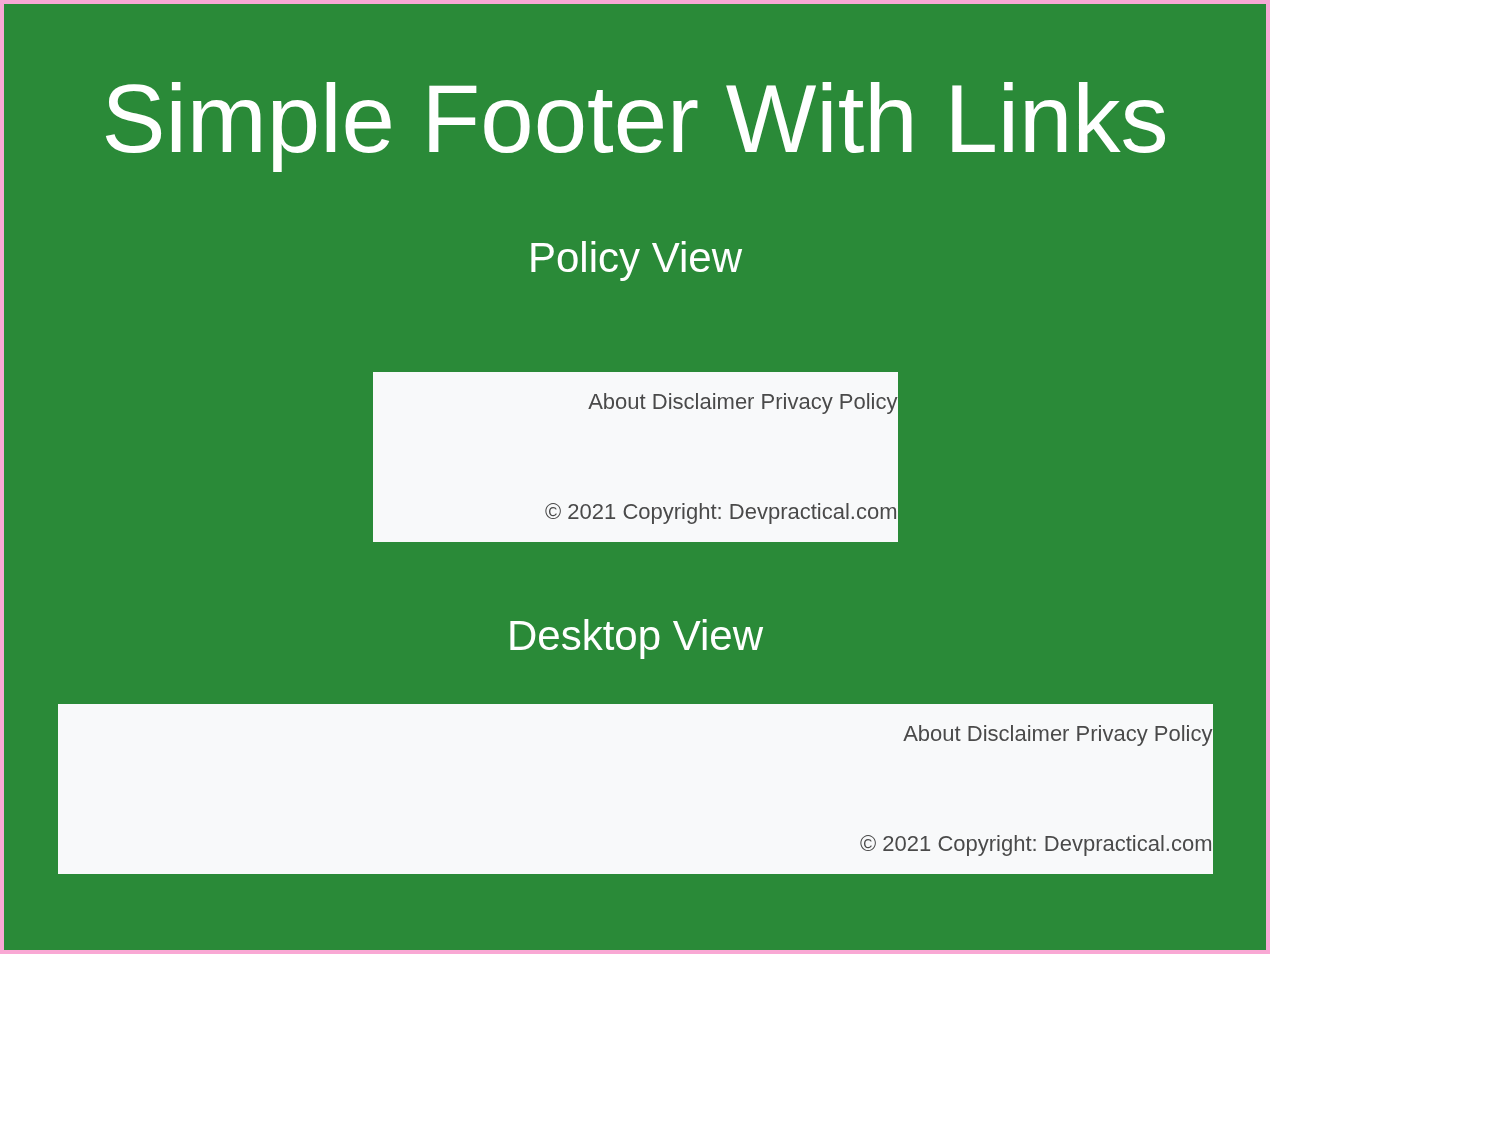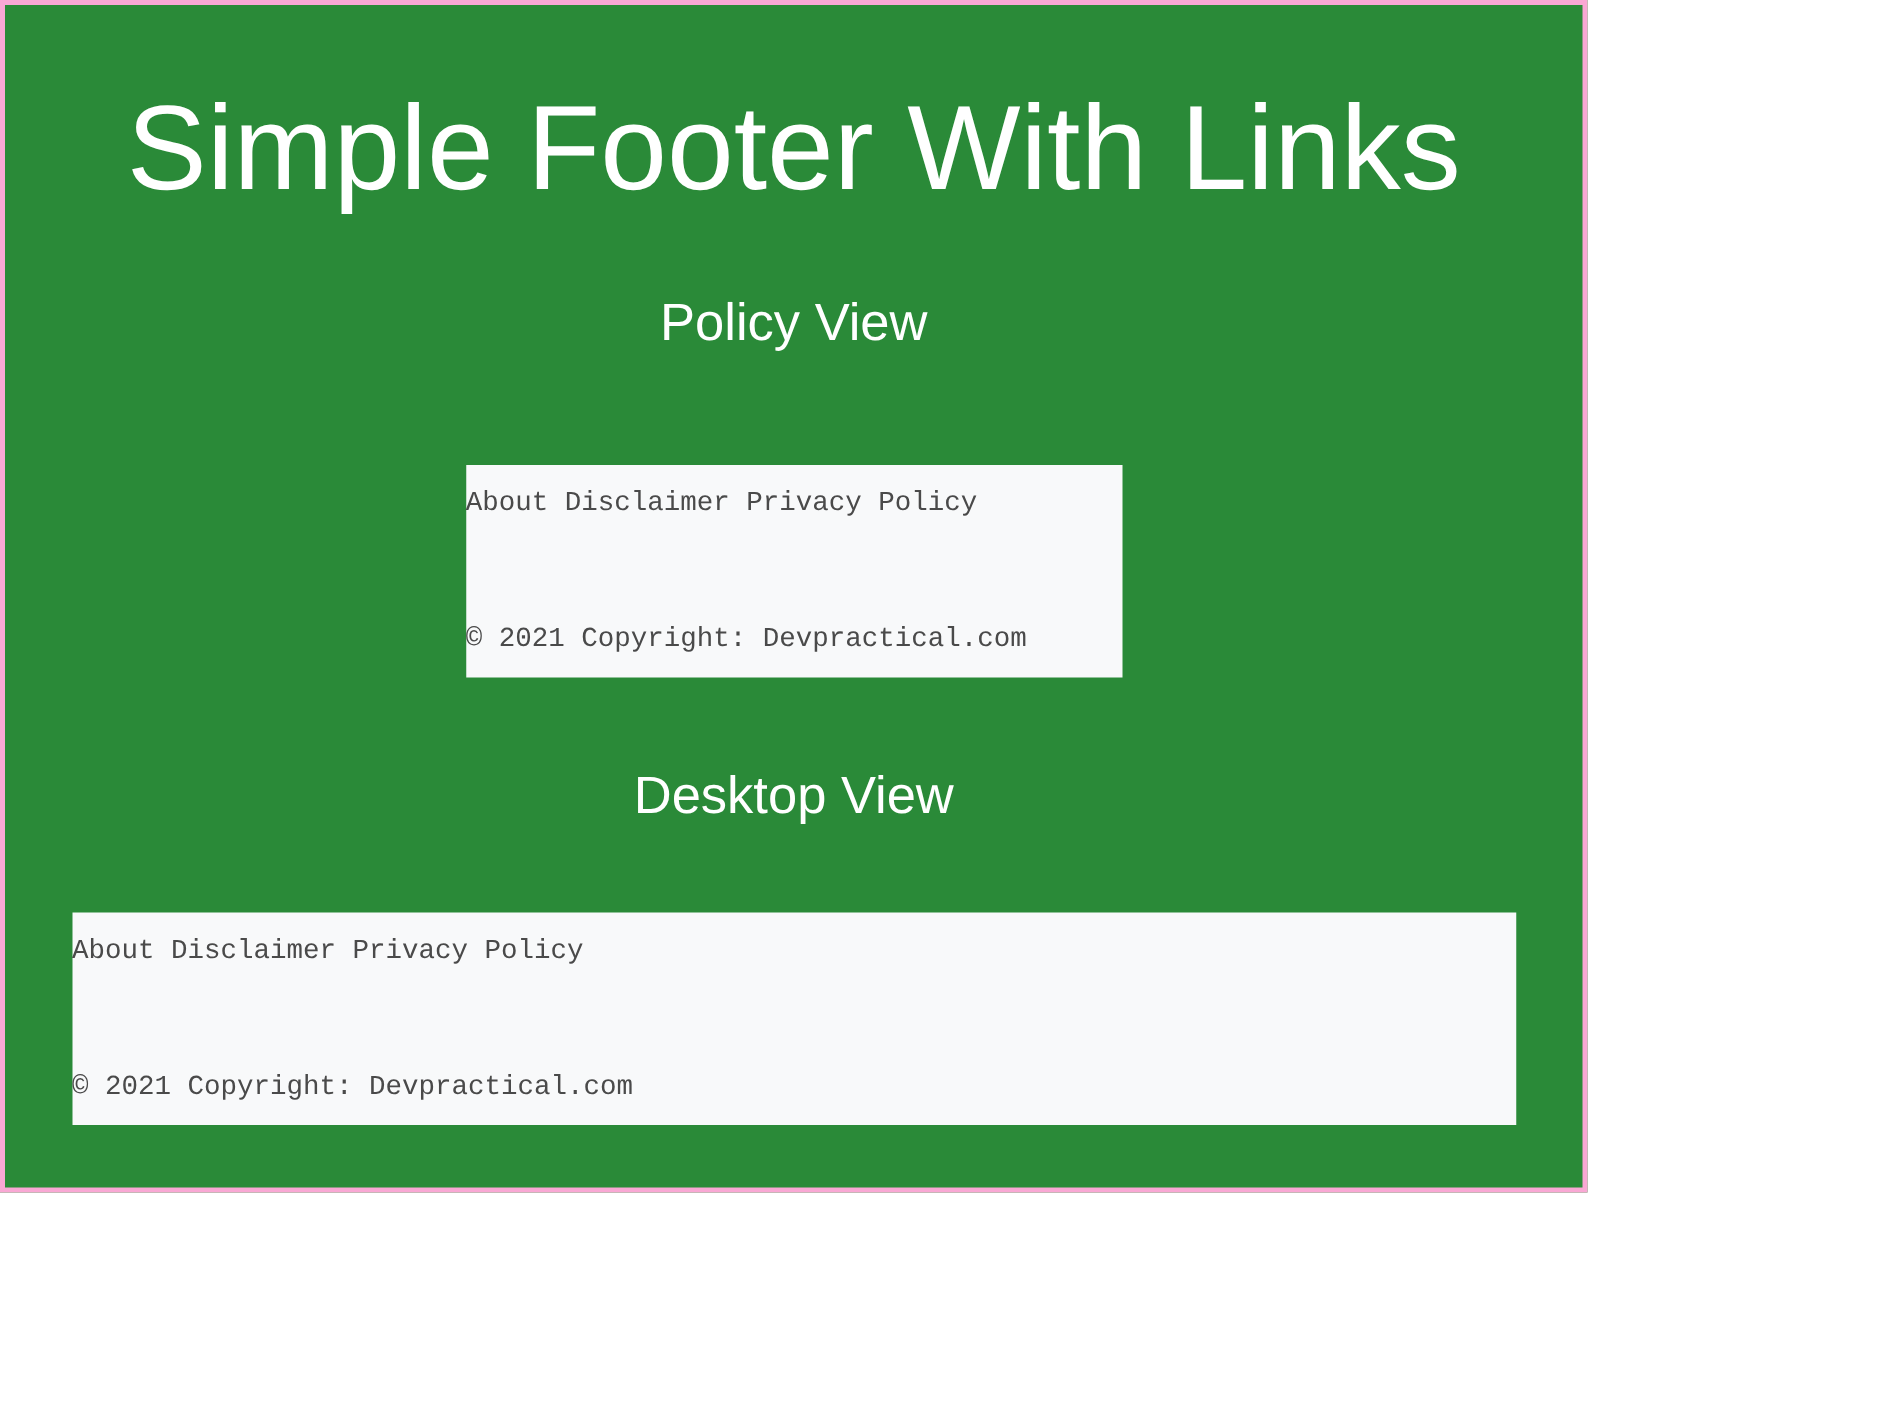--- a/index.html
+++ b/index.html
@@ -33,30 +33,29 @@
       margin-bottom: 60px;
     }
     .section-title {
       color: #ffffff;
       font-size: 42px;
       font-weight: 400;
       margin-bottom: 90px;
     }
     .section-title.desktop {
       margin-top: 70px;
-      margin-bottom: 70px;
+      margin-bottom: 44px;
     }
     .footer-card {
       background: #f8f9fa;
       display: flex;
       flex-direction: column;
-      align-items: flex-start;
+      align-items: flex-end;
       justify-content: center;
       padding: 35px 0;
-      font-family: Liberation Mono, monospace;
     }
     .footer-card.mobile {
       width: 525px;
       height: 170px;
     }
     .footer-card.desktop {
       width: 1155px;
       height: 170px;
     }
     .footer-links {

